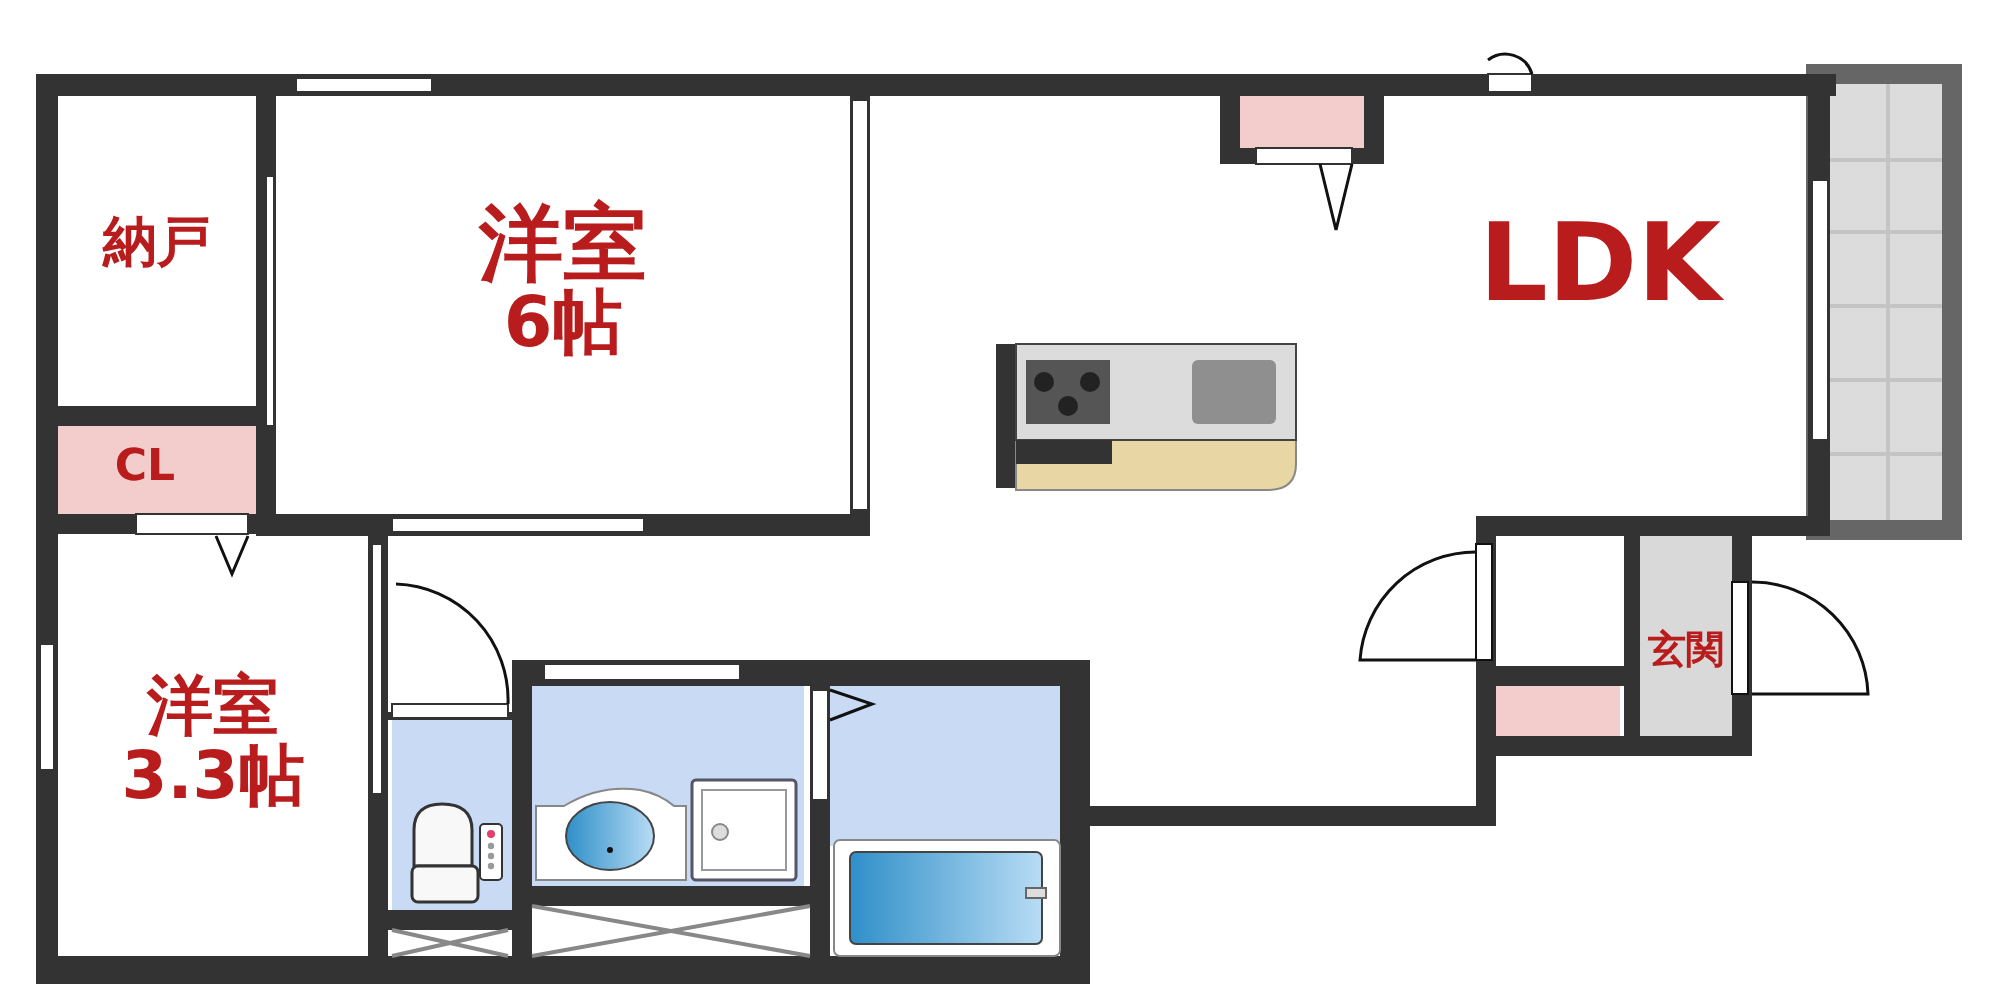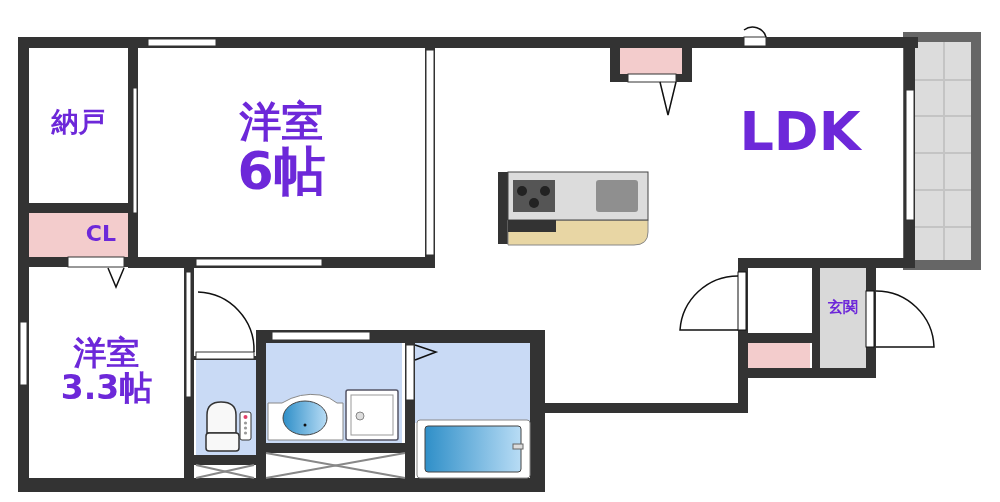--- a/index.html
+++ b/index.html
@@ -1,17 +1,17 @@
 <!DOCTYPE html>
 <html><head>
 <meta charset="utf-8">
 <style>
   html, body { margin:0; padding:0; background:#ffffff; }
   body { width:1000px; height:502px; position:relative; overflow:hidden; font-family:"DejaVu Sans", sans-serif; }
-  .lbl { position:absolute; font-weight:bold; color:#6d28d9; text-align:center; line-height:1.05; font-family:"DejaVu Sans", sans-serif; }
+  .lbl { position:absolute; font-weight:bold; color:#b91c1c; text-align:center; line-height:1.05; font-family:"DejaVu Sans", sans-serif; }
   svg { position:absolute; left:0; top:0; }
 </style>
 </head>
 <body>
 
 <svg width="1000" height="502" viewBox="0 0 1000 502">
 
   <g>
     <rect x="908" y="37" width="68" height="228" fill="#dcdcdc"></rect>
     <rect x="908" y="37" width="68" height="228" fill="none" stroke="#666" stroke-width="10"></rect>
@@ -151,29 +151,29 @@
 
   <g stroke="#888" stroke-width="2">
     <line x1="266" y1="453" x2="405" y2="478"></line>
     <line x1="266" y1="478" x2="405" y2="453"></line>
     <line x1="196" y1="465" x2="254" y2="478"></line>
     <line x1="196" y1="478" x2="254" y2="465"></line>
   </g>
 </svg>
 
 <div class="lbl" style="left:29px;top:108px;width:99px;font-size:27px;">納戸</div>
-<div class="lbl" style="left:29px;top:222px;width:87px;font-size:22px;text-align:right;">CL</div>
+<div class="lbl" style="left:29px;top:222px;width:87px;font-size:22px;">CL</div>
 
 <div class="lbl" style="left:138px;top:100px;width:287px;">
   <div style="font-size:42px;">洋室</div>
-  <div style="font-size:52px;">6帖</div>
+  <div style="font-size:35px;">6帖</div>
 </div>
 
 <div class="lbl" style="left:690px;top:104px;width:220px;">
   <div style="font-size:54px;">LDK</div>
 </div>
 
 <div class="lbl" style="left:29px;top:336px;width:155px;">
   <div style="font-size:33px;">洋室</div>
   <div style="font-size:33px;text-align:center;">3.3帖</div>
 </div>
 
-<div class="lbl" style="left:818px;top:300px;width:50px;font-size:15px;">玄関</div>
+<div class="lbl" style="left:818px;top:316px;width:50px;font-size:19px;">玄関</div>
 
 </body></html>

